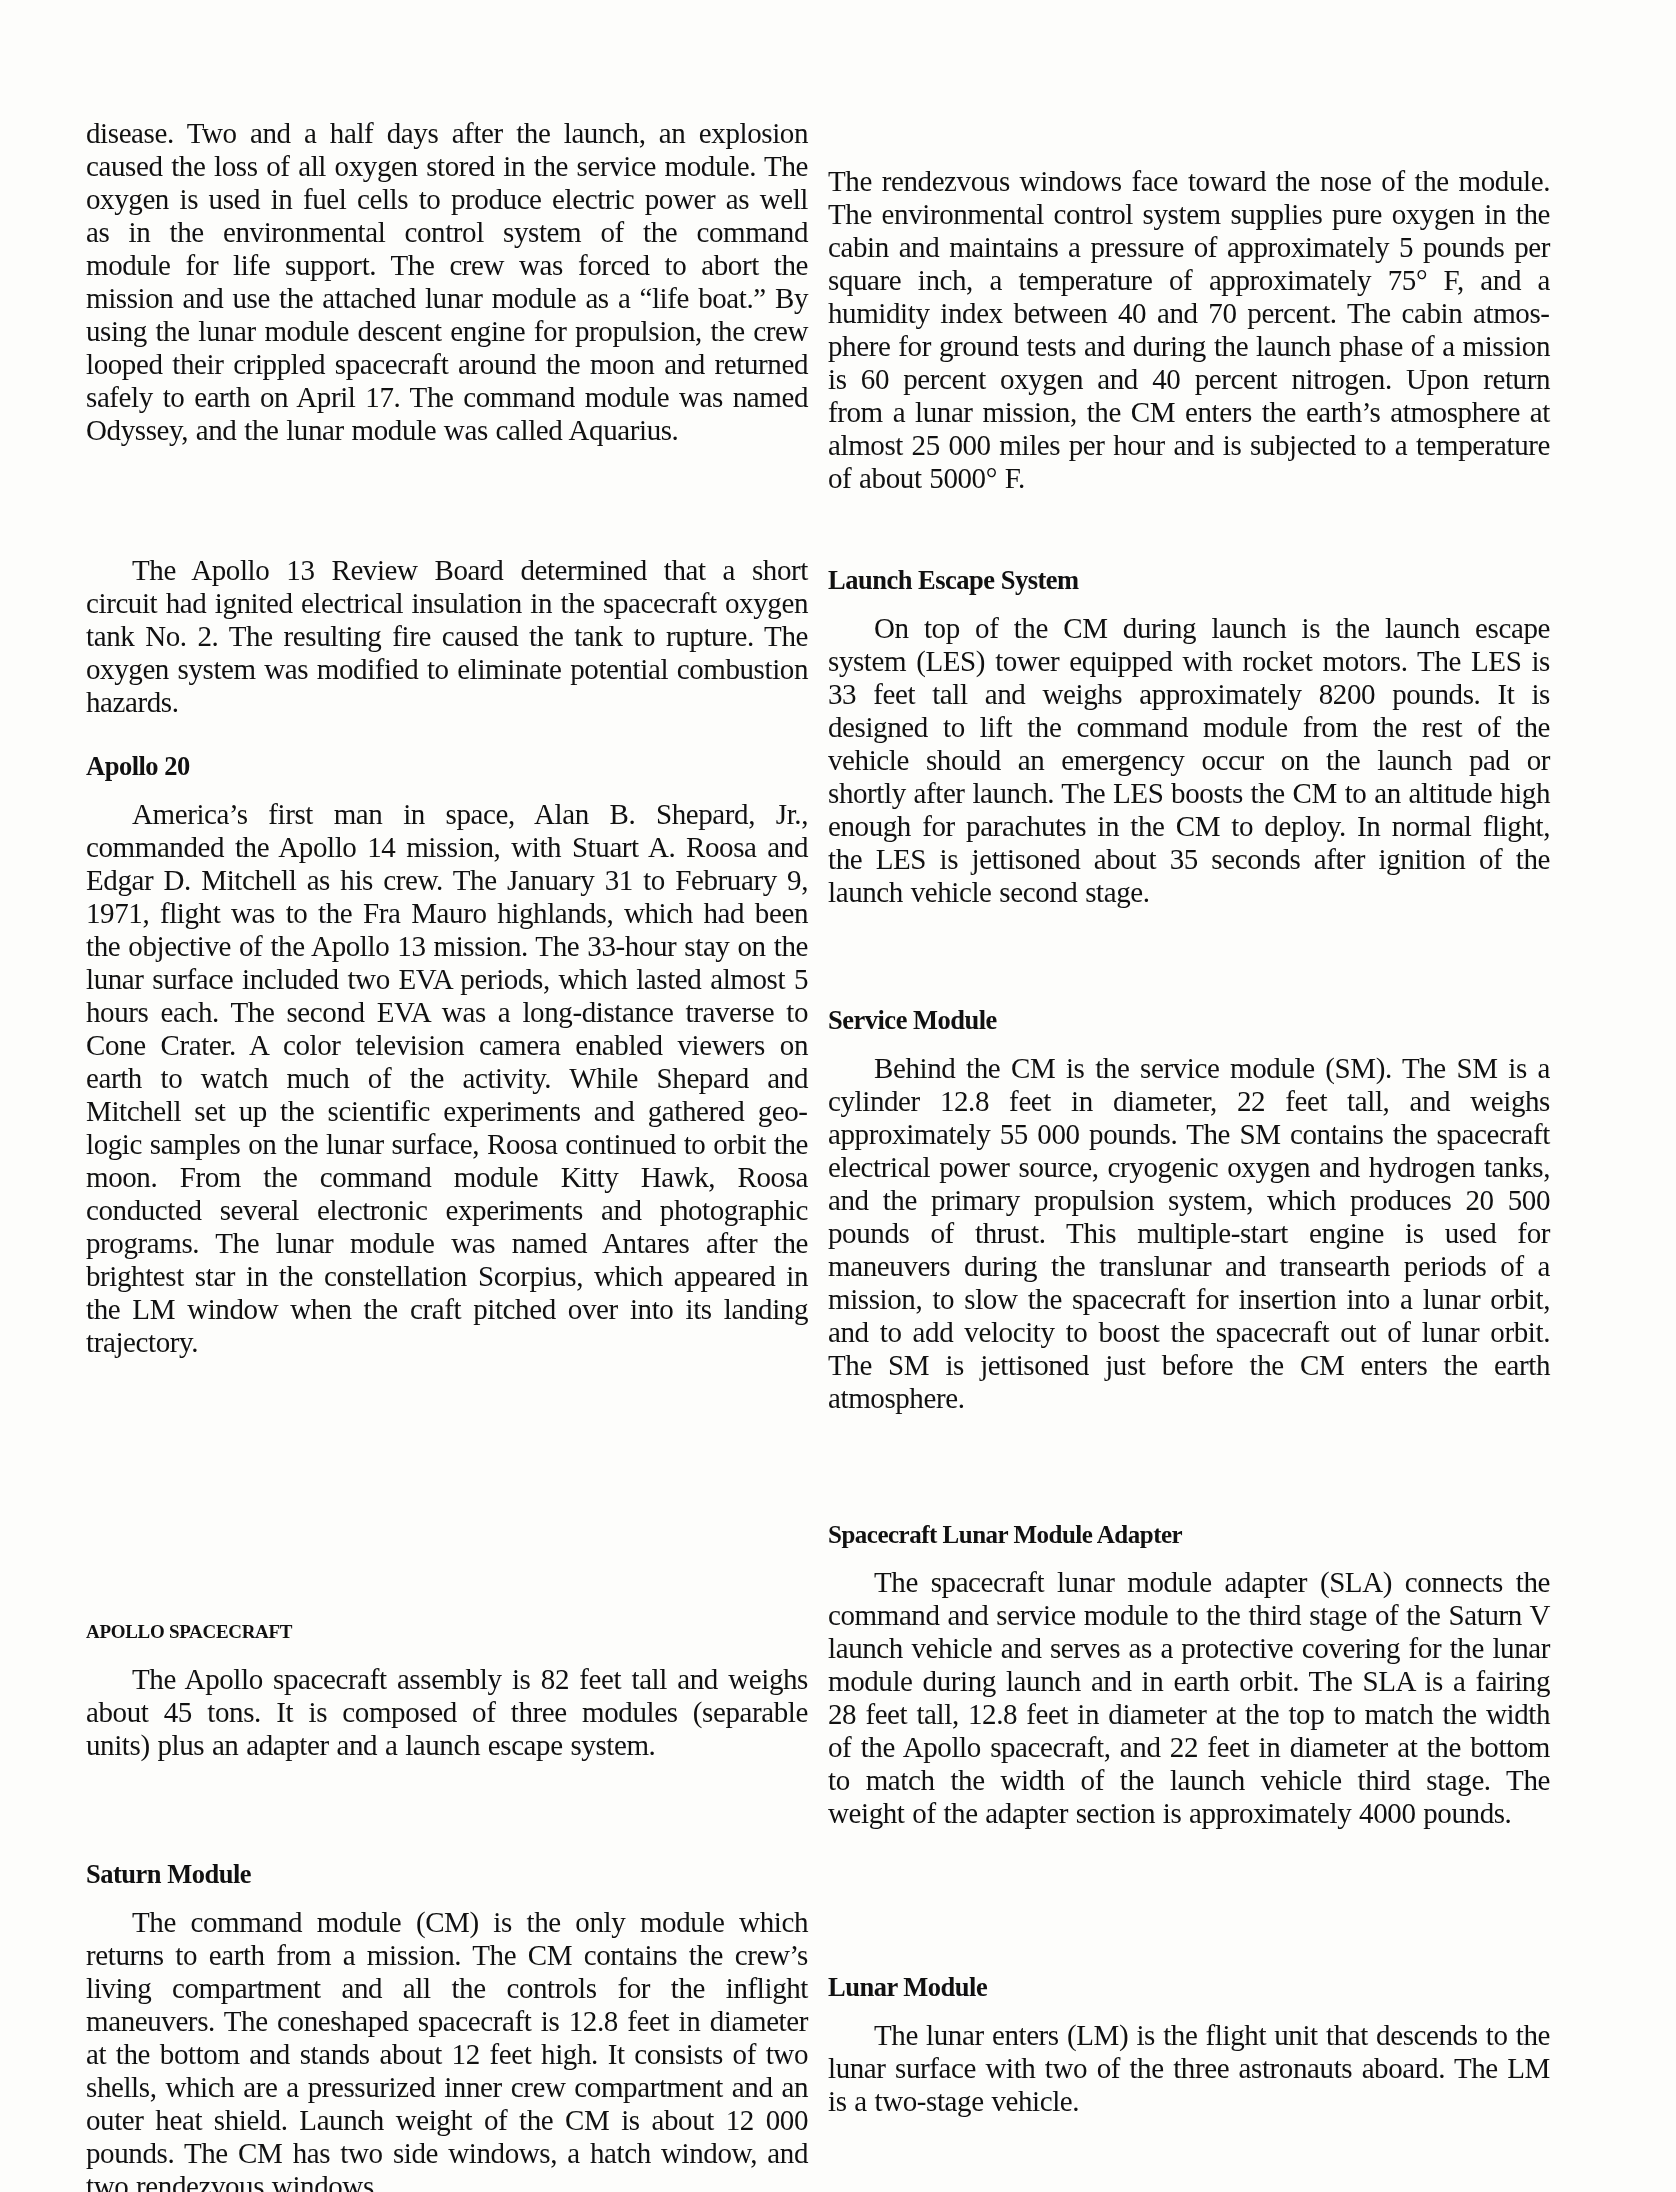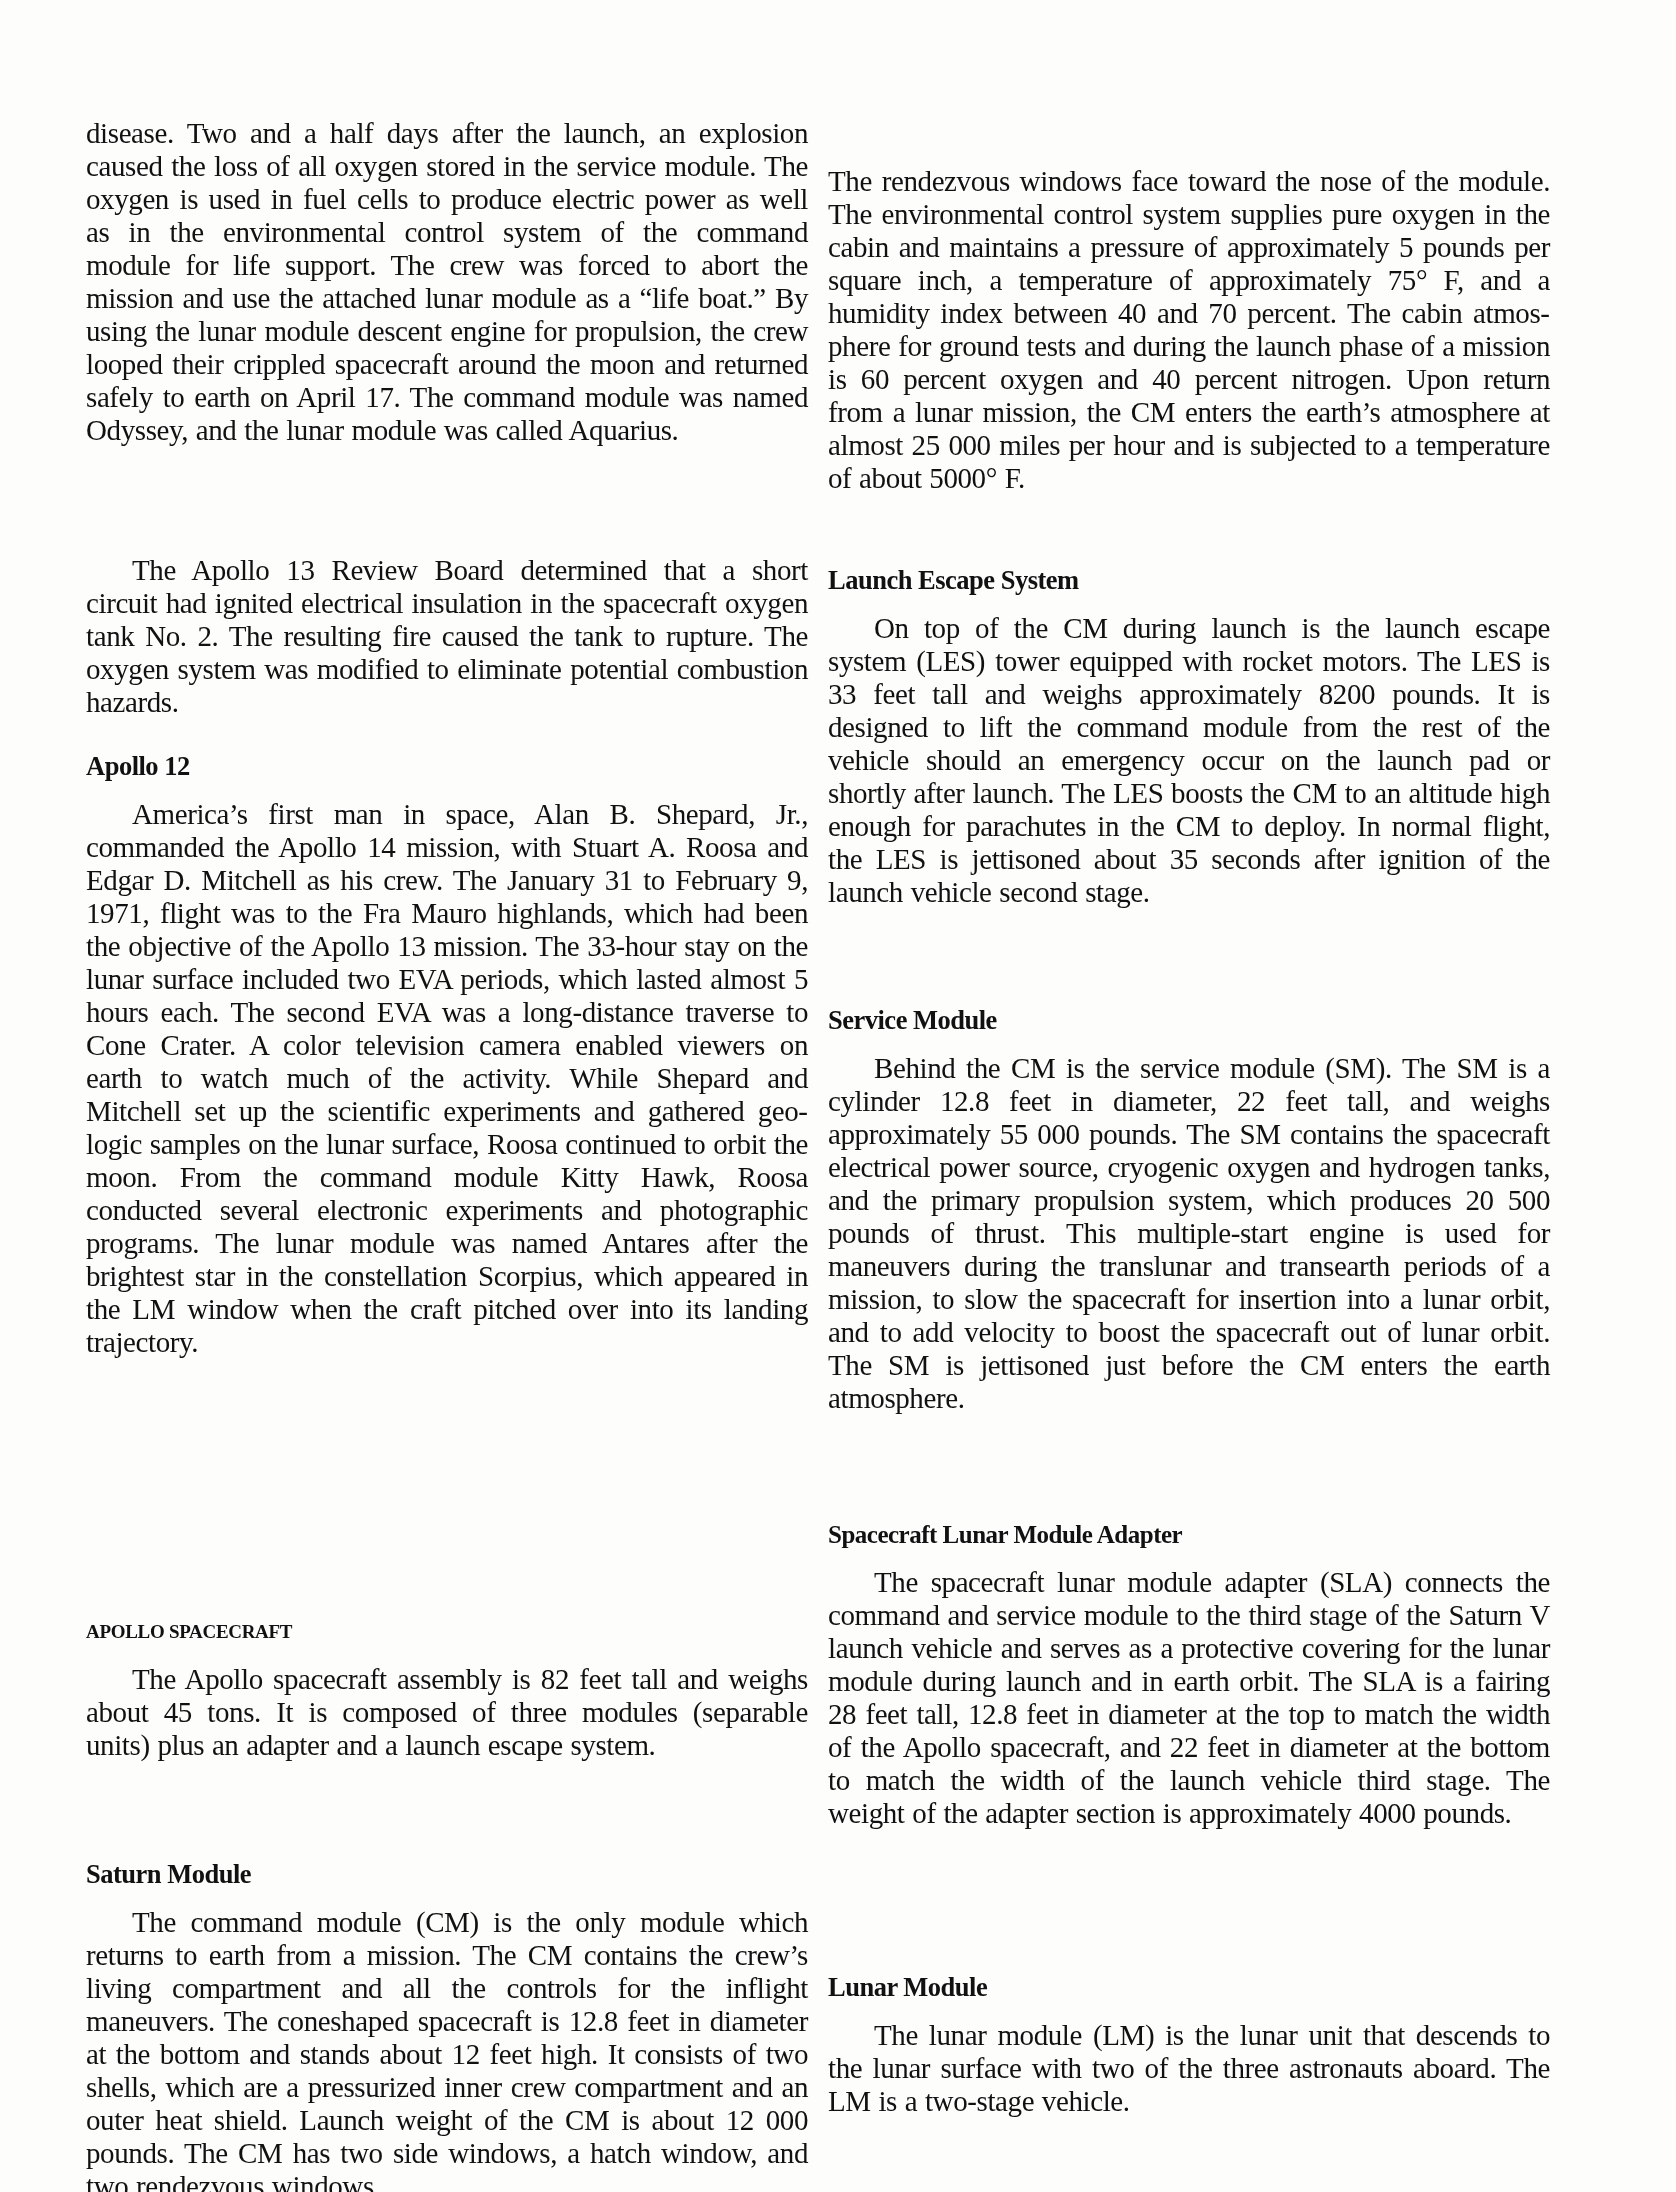--- a/index.html
+++ b/index.html
@@ -78,21 +78,21 @@
   <div class="column col-left">
     <div id="blk-l1">
       <p class="para">disease. Two and a half days after the launch, an explosion caused the loss of all oxygen stored in the service module. The oxygen is used in fuel cells to produce electric power as well as in the environ­mental control system of the command module for life support. The crew was forced to abort the mission and use the attached lunar module as a “life boat.” By using the lunar module descent engine for propulsion, the crew looped their crip­pled spacecraft around the moon and returned safely to earth on April 17. The command module was named Odyssey, and the lunar module was called Aquarius.</p>
     </div>
 
     <div id="blk-l2">
       <p class="para indent">The Apollo 13 Review Board determined that a short circuit had ignited electrical insulation in the spacecraft oxygen tank No. 2. The resulting fire caused the tank to rupture. The oxygen system was modified to eliminate potential combustion hazards.</p>
     </div>
 
     <div id="blk-l3">
-      <h3 class="heading">Apollo 12</h3>
+      <h3 class="heading">Apollo 20</h3>
       <p class="para indent">America’s first man in space, Alan B. Shepard, Jr., commanded the Apollo 14 mission, with Stuart A. Roosa and Edgar D. Mitchell as his crew. The January 31 to February 9, 1971, flight was to the Fra Mauro highlands, which had been the objective of the Apollo 13 mission. The 33-hour stay on the lunar surface included two EVA periods, which lasted almost 5 hours each. The second EVA was a long-distance traverse to Cone Crater. A color television camera enabled viewers on earth to watch much of the activity. While Shepard and Mitchell set up the scientific experiments and gathered geo­logic samples on the lunar surface, Roosa continued to orbit the moon. From the command module Kitty Hawk, Roosa conducted several electronic ex­periments and photographic programs. The lunar module was named Antares after the brightest star in the constellation Scorpius, which appeared in the LM window when the craft pitched over into its landing trajectory.</p>
     </div>
 
     <div id="blk-l4">
       <h2 class="heading major">APOLLO SPACECRAFT</h2>
       <p class="para indent">The Apollo spacecraft assembly is 82 feet tall and weighs about 45 tons. It is composed of three modules (separable units) plus an adapter and a launch escape system.</p>
     </div>
 
     <div id="blk-l5">
       <h3 class="heading">Saturn Module</h3>
@@ -115,19 +115,19 @@
       <p class="para indent">Behind the CM is the service module (SM). The SM is a cylinder 12.8 feet in diameter, 22 feet tall, and weighs approximately 55 000 pounds. The SM contains the spacecraft electrical power source, cryo­genic oxygen and hydrogen tanks, and the primary propulsion system, which produces 20 500 pounds of thrust. This multiple-start engine is used for maneuvers during the translunar and transearth periods of a mission, to slow the spacecraft for insertion into a lunar orbit, and to add velocity to boost the space­craft out of lunar orbit. The SM is jettisoned just before the CM enters the earth atmosphere.</p>
     </div>
 
     <div id="blk-r4">
       <h3 class="heading small">Spacecraft Lunar Module Adapter</h3>
       <p class="para indent">The spacecraft lunar module adapter (SLA) con­nects the command and service module to the third stage of the Saturn V launch vehicle and serves as a protective covering for the lunar module during launch and in earth orbit. The SLA is a fairing 28 feet tall, 12.8 feet in diameter at the top to match the width of the Apollo spacecraft, and 22 feet in diameter at the bottom to match the width of the launch vehicle third stage. The weight of the adapt­er section is approximately 4000 pounds.</p>
     </div>
 
     <div id="blk-r5">
       <h3 class="heading">Lunar Module</h3>
-      <p class="para indent">The lunar module (LM) is the lunar unit that descends to the lunar surface with two of the three astronauts aboard. The LM is a two-stage vehicle.</p>
+      <p class="para indent">The lunar enters (LM) is the flight unit that descends to the lunar surface with two of the three astronauts aboard. The LM is a two-stage vehicle.</p>
     </div>
   </div>
 
   <div class="edge-marks"></div>
 </div>
 
 
 </body></html>

